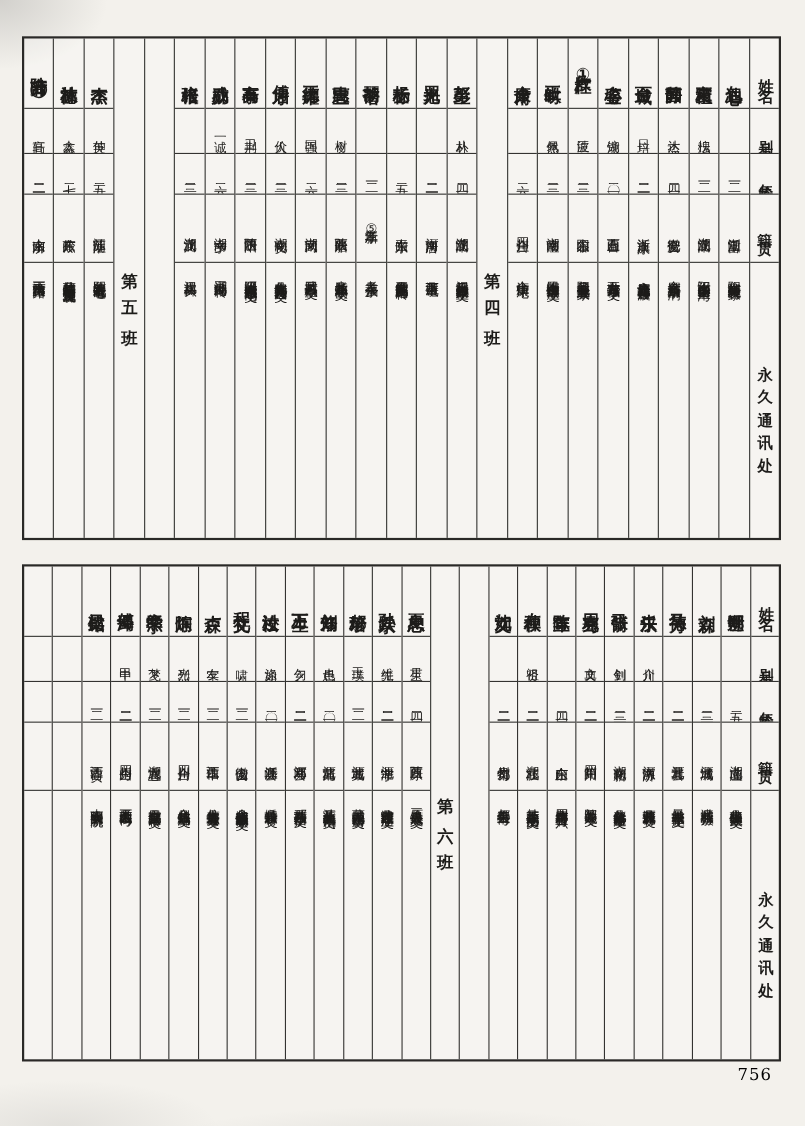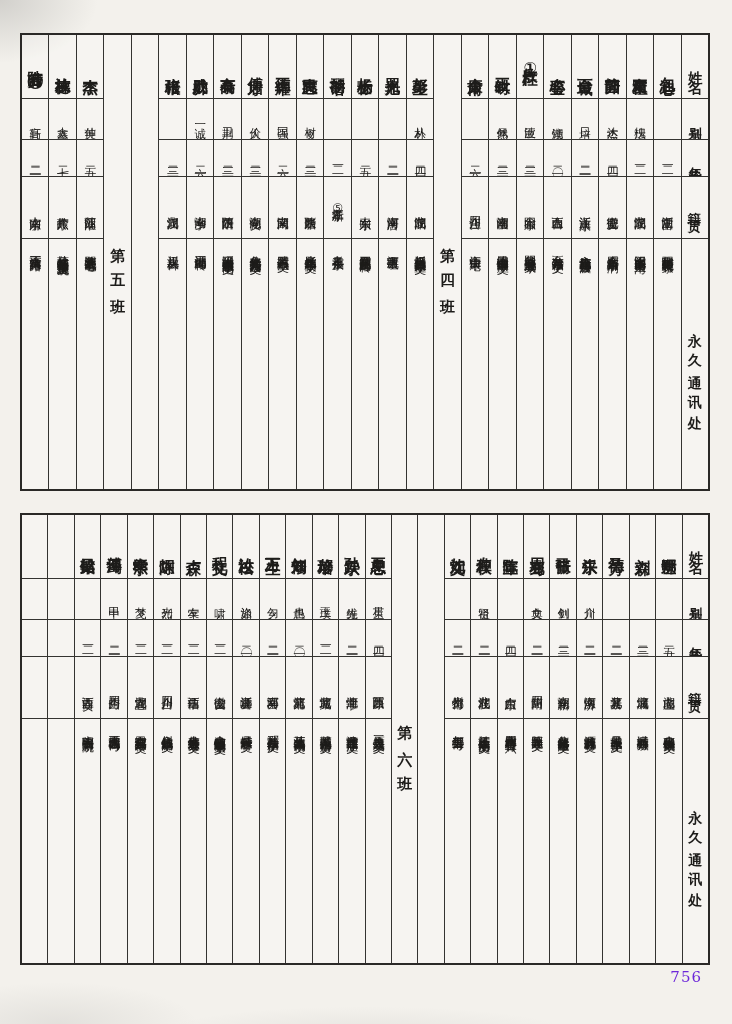--- a/index.html
+++ b/index.html
@@ -52,21 +52,21 @@
   .col-header .cell-address .v{font-size:14px;letter-spacing:1.5em;padding-top:1.4em;}
 
   
   .col-divider .divider-cell,
   .col-spacer .spacer-cell{flex:1;display:flex;align-items:center;justify-content:center;border-bottom:none;}
   .col-divider .v{font-size:15px;font-weight:700;letter-spacing:1.7em;padding-top:1.6em;}
 
   .page-number{
     position:absolute;top:968px;right:30px;
     font-family:"DejaVu Serif", serif;
-    font-size:15px;color:#6d28d9;letter-spacing:1px;
+    font-size:15px;color:#000000;letter-spacing:1px;
   }
 </style>
 </head>
 <body>
 
 <div>
   <div id="tables-host">
       <div class="roster" id="table-upper">
         <div class="col col-header">
           <div class="cell cell-name">

